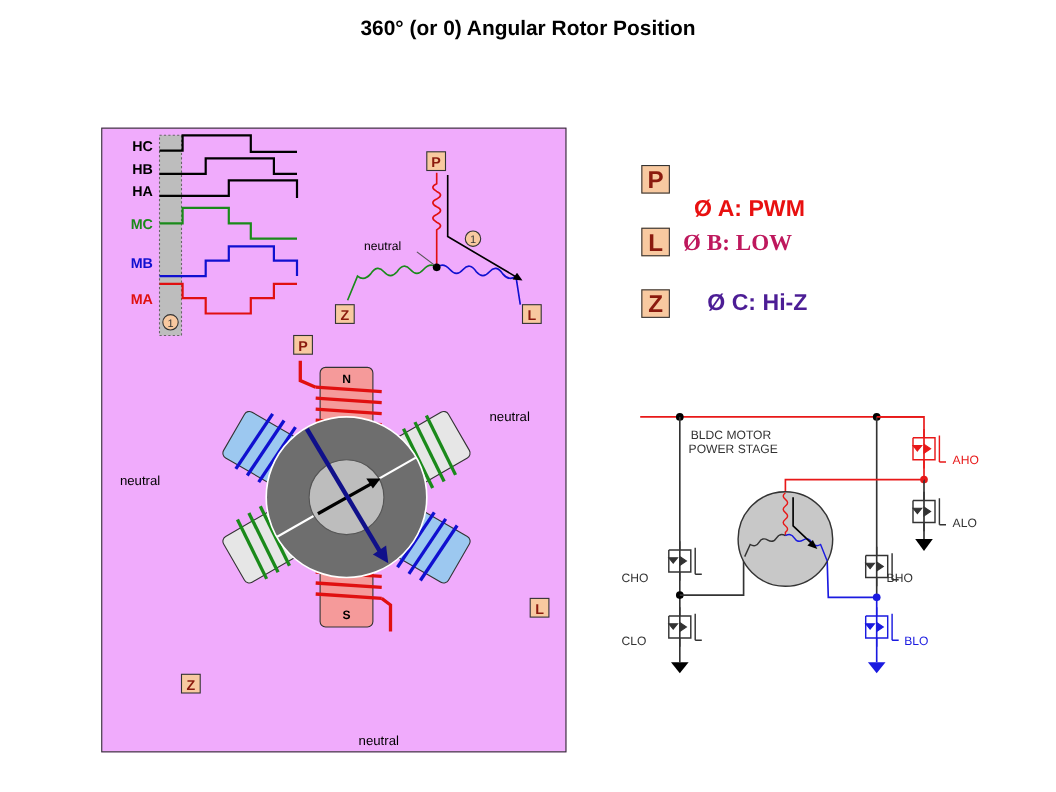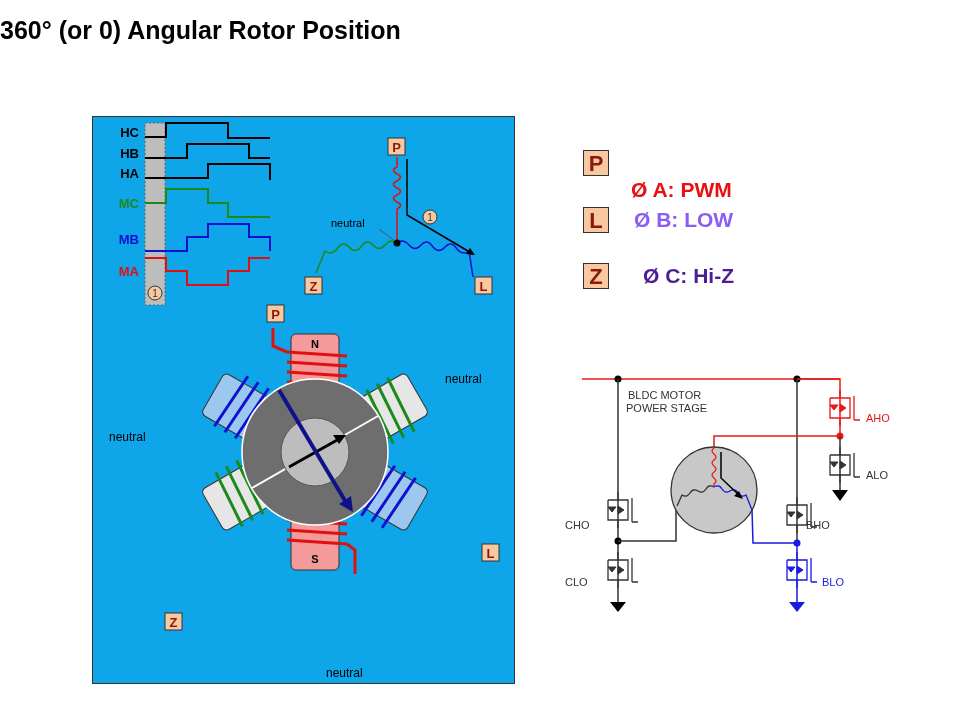--- a/index.html
+++ b/index.html
@@ -1,18 +1,18 @@
 <!DOCTYPE html>
 <html><head>
 <meta charset="utf-8">
 <style>
   html, body { margin:0; padding:0; background:#ffffff; }
   body { width:960px; height:720px; position:relative; overflow:hidden; font-family:"Liberation Sans", sans-serif; }
-  .title { position:absolute; left:0; top:16px; width:960px; font-weight:bold; font-size:25px; color:#000; font-family:"Liberation Sans", sans-serif; }
-  .panel { position:absolute; left:92px; top:116px; width:421px; height:566px; border:1.5px solid #333; background:#0ea5e9; }
+  .title { position:absolute; left:0; top:16px; width:960px; text-align:center; font-weight:bold; font-size:19px; color:#000; font-family:"Liberation Sans", sans-serif; }
+  .panel { position:absolute; left:92px; top:116px; width:421px; height:566px; border:1.5px solid #333; background:#f0abfc; }
   svg text { font-family:"Liberation Sans", sans-serif; }
   .legend { position:absolute; left:583px; }
   .legend .box { position:absolute; left:0; top:0; width:26px; height:26px; background:#f8c9a0; border:1.5px solid #333; color:#8b1a0e; font-weight:bold; font-size:22px; text-align:center; line-height:26px; box-sizing:border-box; }
   .legend .lbl { position:absolute; top:1px; font-weight:bold; font-size:21px; white-space:nowrap; }
 </style>
 </head>
 <body>
 
 <div class="title">360° (or 0) Angular Rotor Position</div>
 
@@ -130,21 +130,21 @@
     </g>
   </svg>
 </div>
 
 <div class="legend" style="top:150px;">
   <div class="box">P</div>
   <div class="lbl" style="left:48px; color:#e81010;margin-top:27px;">Ø A: PWM</div>
 </div>
 <div class="legend" style="top:207px;">
   <div class="box">L</div>
-  <div class="lbl" style="left:51px; color:#8b5cf6;">Ø B: LOW</div>
+  <div class="lbl" style="left:38px; color:#be185d;font-family:Liberation Serif, serif;">Ø B: LOW</div>
 </div>
 <div class="legend" style="top:263px;">
   <div class="box">Z</div>
   <div class="lbl" style="left:60px; color:#4c1d95;">Ø C: Hi-Z</div>
 </div>
 
 <svg style="position:absolute; left:560px; top:370px;" width="340" height="250" viewBox="0 0 340 250">
   <defs>
     <g id="fet">
       <path d="M0,-18 L0,-10 M-10,-10 L10,-10 L10,10 L-10,10 L-10,-10 M0,10 L0,18" fill="none" stroke-width="1.3"></path>

